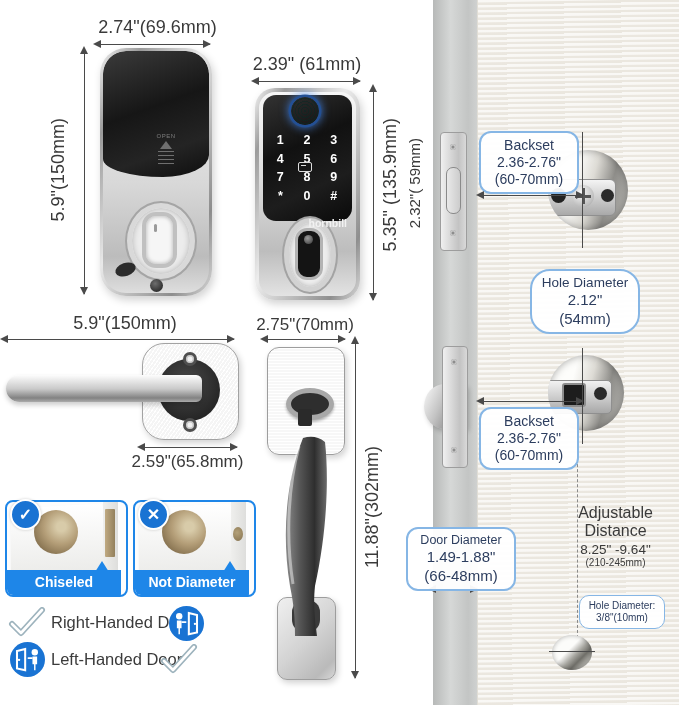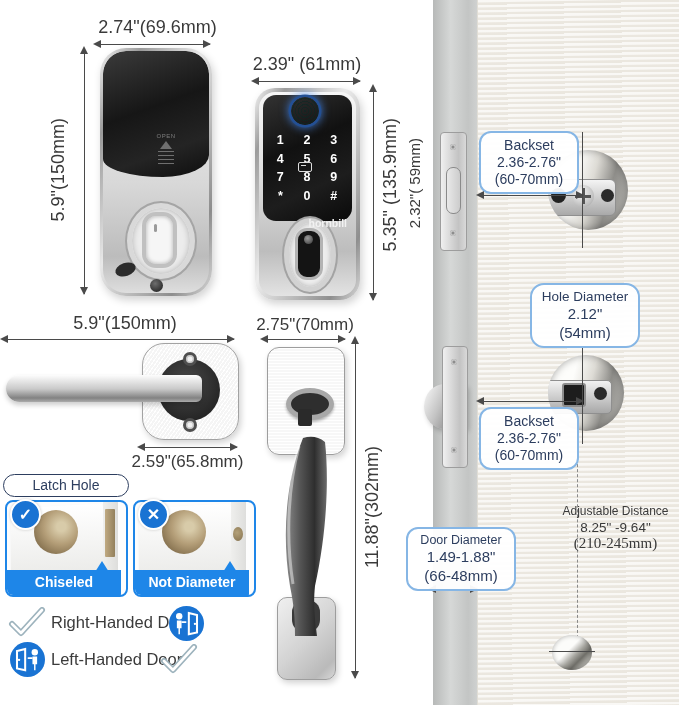--- a/index.html
+++ b/index.html
@@ -159,21 +159,21 @@
   <div class="linev" style="left:582px;top:132px;height:116px;border-left-width:1.2px;"></div>
   <div class="lineh" style="left:481px;top:195px;width:102px;z-index:7;"></div>
   <div class="tri tl" style="left:476px;top:191px;z-index:7;"></div>
     <div class="tri tr" style="left:576px;top:191px;z-index:7;"></div>
 
   <div class="callout" style="left:479px;top:131px;width:90px;">
     <div>Backset</div>
     <div>2.36-2.76"</div>
     <div>(60-70mm)</div>
   </div>
-  <div class="callout" style="left:530px;top:269px;width:100px;font-size:13.5px;border-radius:14px;margin-top:14px;">
+  <div class="callout" style="left:530px;top:269px;width:100px;font-size:13.5px;border-radius:20px;">
     <div>Hole Diameter</div>
     <div style="font-size:15px;">2.12"</div>
     <div style="font-size:15px;">(54mm)</div>
   </div>
 
   <div class="abs" style="left:424px;top:384px;width:43px;height:45px;border-radius:22px 4px 4px 22px / 24px 4px 4px 24px;
               background:linear-gradient(115deg,#fbfbfb,#c4c4c4 40%,#8e8e8e 72%,#d2d2d2);
               box-shadow:2px 3px 5px rgba(0,0,0,.2);"></div>
   <div class="plate" style="left:442px;top:346px;width:24px;height:120px;">
     <div class="screw" style="left:8px;top:12px;"></div>
@@ -199,25 +199,29 @@
   <div class="callout" style="left:406px;top:527px;width:100px;font-size:12.5px;">
     <div>Door Diameter</div>
     <div style="font-size:15px;">1.49-1.88"</div>
     <div style="font-size:15px;">(66-48mm)</div>
   </div>
   <div class="lineh" style="left:433px;top:589px;width:44px;"></div>
   <div class="tri tl" style="left:428px;top:585px;"></div>
     <div class="tri tr" style="left:470px;top:585px;"></div>
 
   <div class="abs" style="left:552px;top:504px;width:127px;text-align:center;color:#3a3a3a;">
-    <div style="font-size:12px;">Adjustable Distance</div>
+    <div style="font-size:16px;">Adjustable Distance</div>
     <div style="font-size:13.5px;margin-top:2px;">8.25" -9.64"</div>
-    <div style="font-size:15px;font-family:Liberation Serif, serif;">(210-245mm)</div>
-  </div>
-
+    <div style="font-size:10px;">(210-245mm)</div>
+  </div>
+
+  <div class="callout" style="left:579px;top:595px;width:78px;font-size:10px;border-radius:10px;border-width:1.5px;">
+    <div>Hole Diameter:</div>
+    <div>3/8"(10mm)</div>
+  </div>
   <div class="abs" style="left:552px;top:635px;width:40px;height:35px;border-radius:50%;
               background:linear-gradient(135deg,#fcfcfa 42%,#a4a39d 58%,#6f6e68 70%,#cfcec8 88%);
               box-shadow:inset 0 0 5px rgba(0,0,0,.3);"></div>
   <div class="lineh" style="left:549px;top:651px;width:46px;border-top-width:1.2px;"></div>
 
   <div class="dimtext" style="left:45px;top:313px;width:160px;">5.9"(150mm)</div>
   <div class="lineh" style="left:4px;top:339px;width:230px;"></div>
   <div class="tri tl" style="left:0px;top:335px;"></div>
     <div class="tri tr" style="left:227px;top:335px;"></div>
 
@@ -264,22 +268,20 @@
         <stop offset="0" stop-color="#8a8a8a"></stop>
           <stop offset=".35" stop-color="#555"></stop>
         <stop offset=".7" stop-color="#2e2e2e"></stop>
           <stop offset="1" stop-color="#6b6b6b"></stop>
       </linearGradient>
     </defs>
     <path d="M28 2 C12 42 6 96 15 150 C19 170 20 182 20 200 L42 200 C40 183 38 170 40 150 C52 96 54 42 50 6 C43 0 35 0 28 2 Z" fill="url(#gripg)"></path>
     <path d="M24 10 C14 48 10 98 18 148" stroke="rgba(255,255,255,.45)" stroke-width="3" fill="none"></path>
   </svg>
 
-  <div class="abs" style="left:3px;top:474px;width:124px;height:21px;border:1.5px solid #2d3e5f;border-radius:12px;
-              color:#2d3e5f;font-size:14px;text-align:center;line-height:21px;">Latch Hole</div>
 
   <div class="lh-card" style="left:5px;top:500px;">
     <div class="abs" style="left:4px;top:4px;width:92px;height:66px;border-radius:4px;transform:skewY(-3deg);
                 background:linear-gradient(180deg,#ffffff,#ececea);box-shadow:1px 2px 3px rgba(0,0,0,.15);"></div>
     <div class="abs" style="left:27px;top:8px;width:44px;height:44px;border-radius:50%;
                 background:radial-gradient(circle at 62% 38%,#d8cba9 12%,#b49e78 45%,#7c6847 85%);"></div>
     <div class="abs" style="left:96px;top:0;width:15px;height:70px;background:linear-gradient(90deg,#efefed,#dededc);"></div>
     <div class="abs" style="left:98px;top:7px;width:10px;height:48px;border-radius:1px;
                 background:linear-gradient(90deg,#c0aa82,#93805c);"></div>
     <div class="lh-tail" style="left:88px;"></div>

